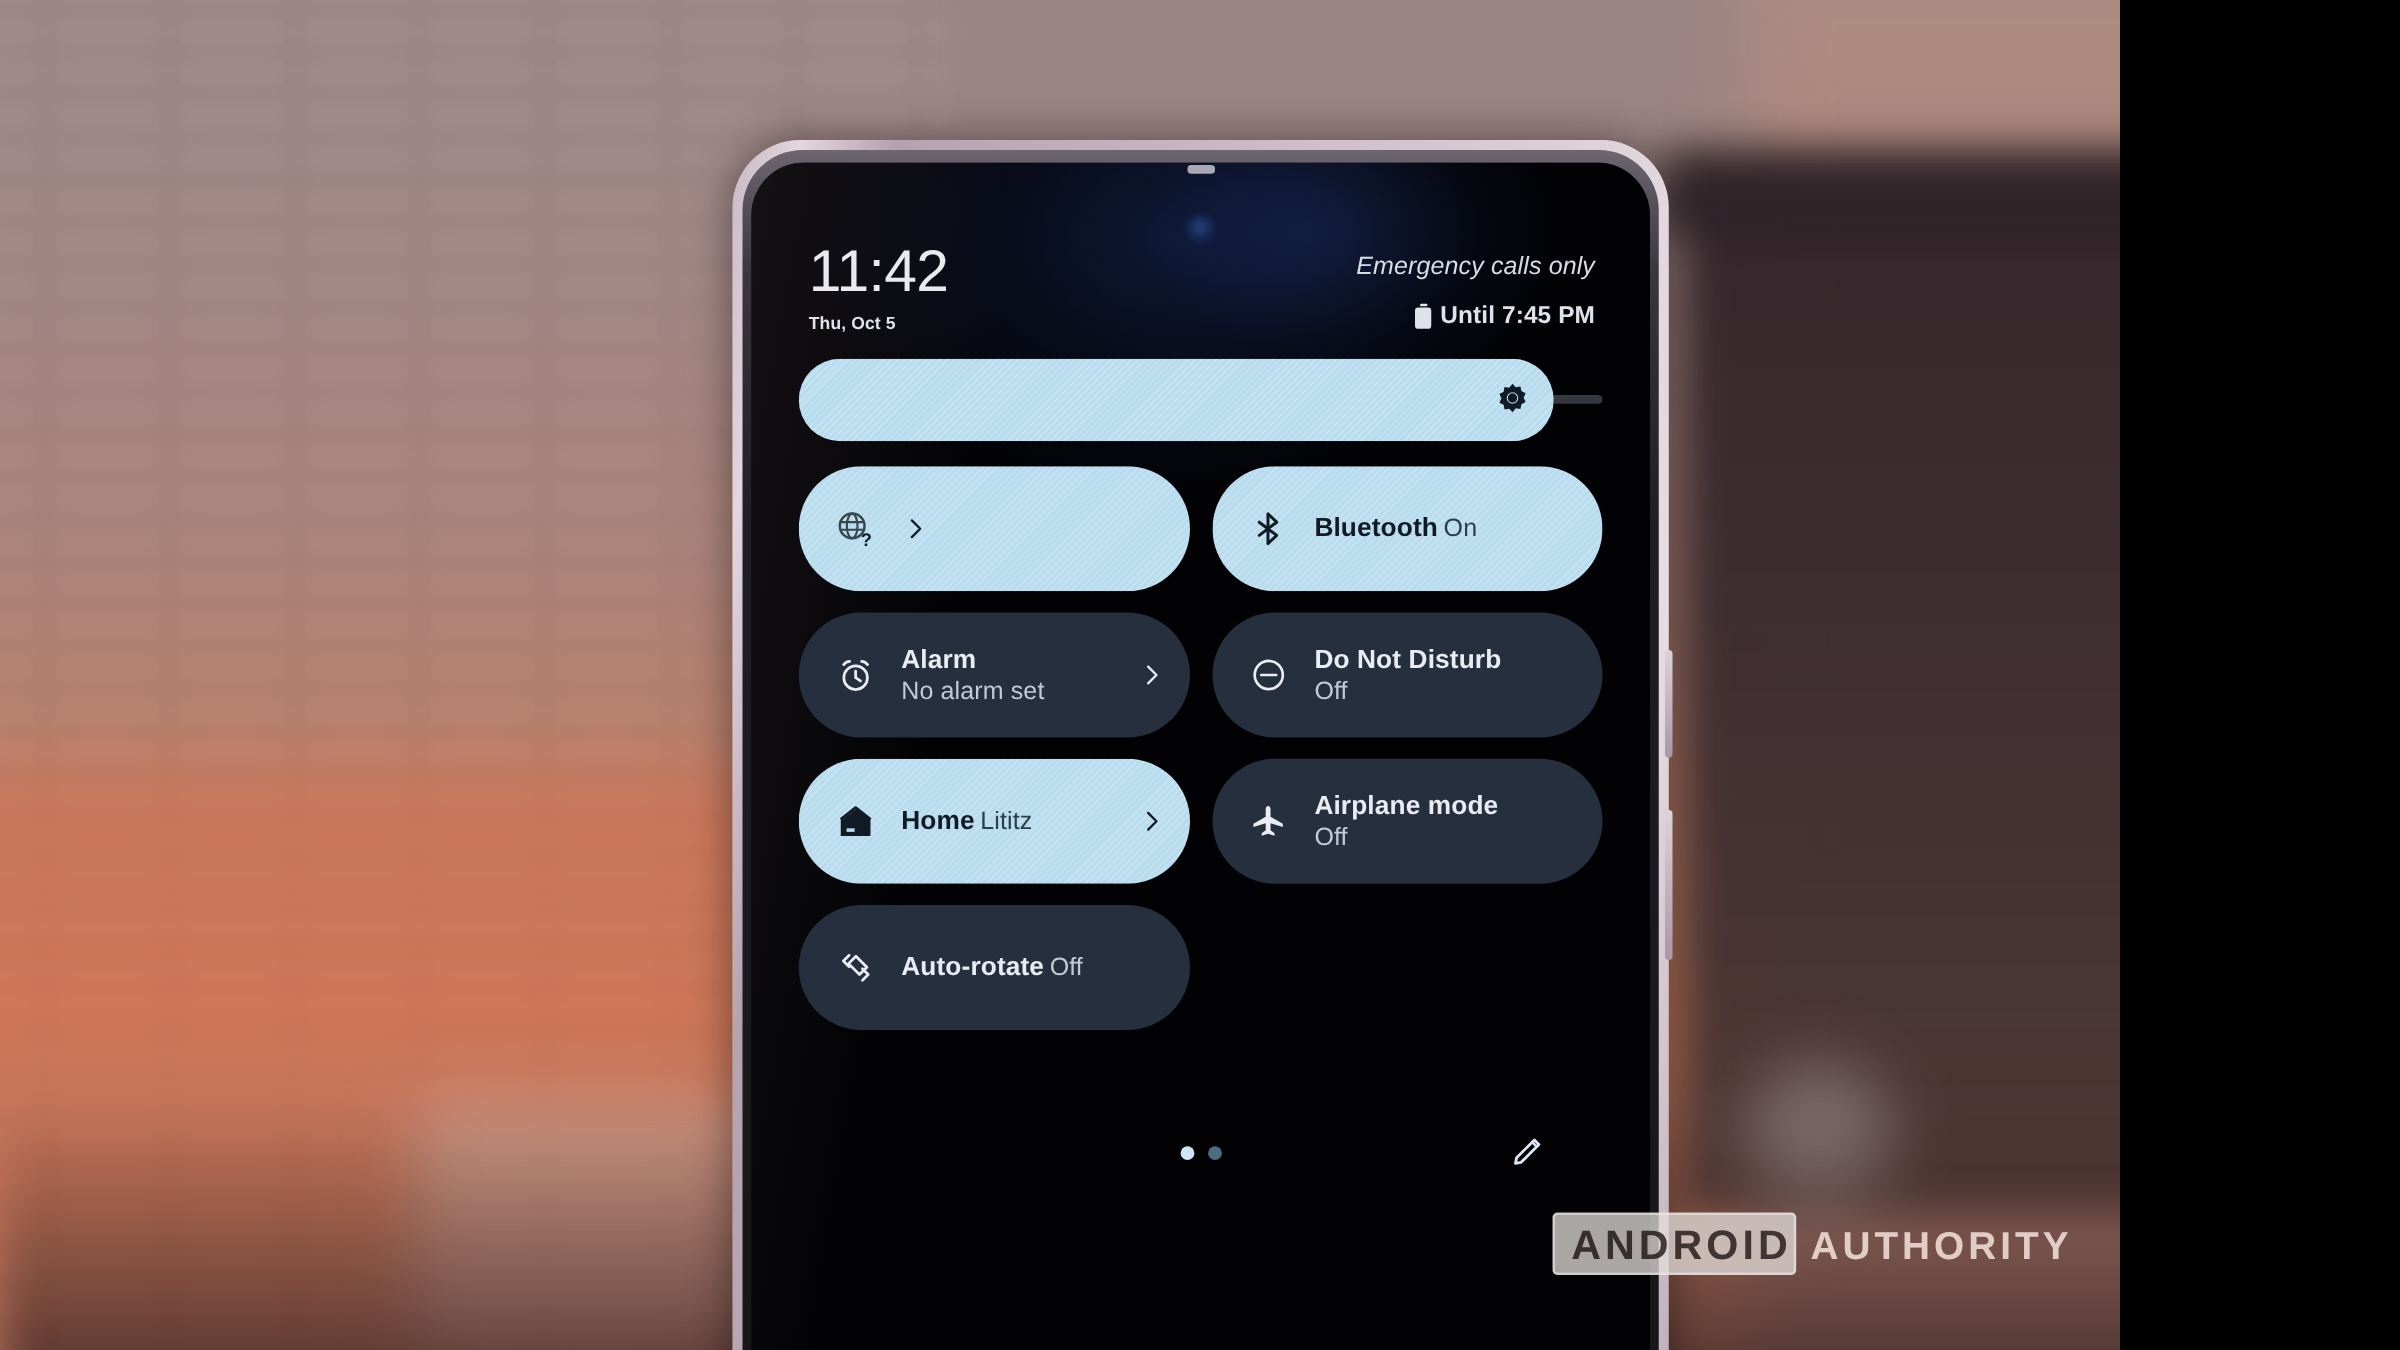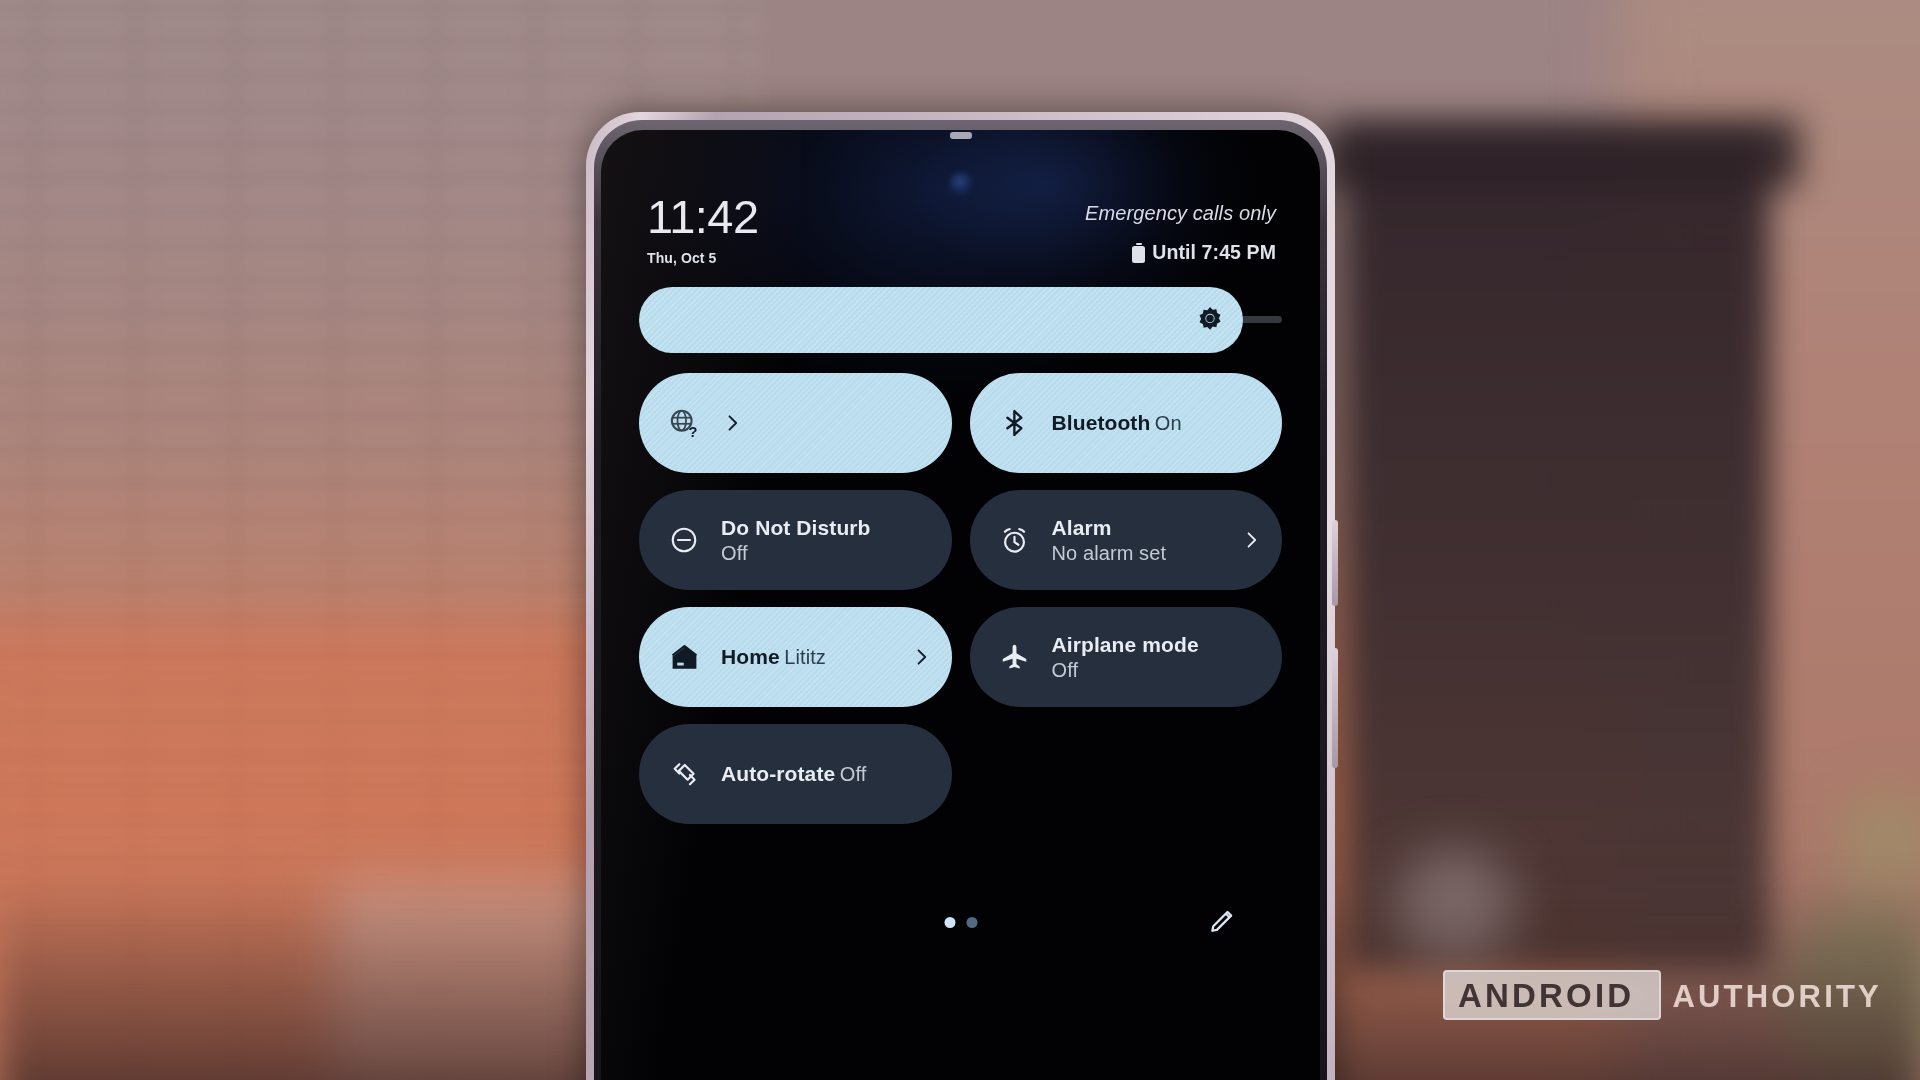--- a/index.html
+++ b/index.html
@@ -7,21 +7,21 @@
   html, body {
     width: 1920px;
     height: 1080px;
     overflow: hidden;
     font-family: "Liberation Sans", sans-serif;
     background: #000;
   }
 
   #scene {
     position: relative;
-    width: 1920px;
+    width: 1696px;
     height: 1080px;
     overflow: hidden;
   }
 
   
   .bg-base {
     position: absolute;
     inset: -80px;
     background:
       linear-gradient(180deg,
@@ -389,21 +389,21 @@
     right: 38px;
     bottom: 60px;
     display: flex;
     align-items: stretch;
     gap: 11px;
     opacity: 0.93;
   }
   .wm-android {
     border: 2.5px solid rgba(236,232,230,0.82);
     border-radius: 4px;
-    padding: 7px 25px 6px 13px;
+    padding: 7px 2px 6px 13px;
     background: rgba(228,222,220,0.80);
     color: #3c3234;
     font-size: 33px;
     font-weight: 700;
     letter-spacing: 3.2px;
     font-family: "Liberation Sans", sans-serif;
     line-height: 1;
     display: flex;
     align-items: center;
   }
@@ -504,50 +504,50 @@
             <span class="tile-text">
               <span class="tile-title">Bluetooth</span>
               <span class="tile-sub">On</span>
             </span>
             <span class="tile-chevron hidden"></span>
           </div>
 
 
           <div class="tile off">
             <span class="tile-icon">
-              <svg width="30" height="30" viewBox="0 0 24 24" aria-hidden="true">
-                <circle cx="12" cy="12" r="9" fill="none" stroke="#e9ecf3" stroke-width="1.7"></circle>
-                <line x1="7.2" y1="12" x2="16.8" y2="12" stroke="#e9ecf3" stroke-width="1.7" stroke-linecap="round"></line>
-              </svg>
-            </span>
-            <span class="tile-text">
-              <span class="tile-title">Do Not Disturb</span>
-              <span class="tile-sub">Off</span>
-            </span>
-            <span class="tile-chevron hidden"></span>
-          </div>
-
-          <div class="tile off">
-            <span class="tile-icon">
               <svg width="31" height="31" viewBox="0 0 24 24" aria-hidden="true">
                 <circle cx="12" cy="13.3" r="7.3" fill="none" stroke="#e9ecf3" stroke-width="1.7"></circle>
                 <polyline points="12,9.2 12,13.3 15,15.3" fill="none" stroke="#e9ecf3" stroke-width="1.7" stroke-linecap="round" stroke-linejoin="round"></polyline>
                 <path d="M4.6 5.2 A5.2 5.2 0 0 1 8.3 3.2" fill="none" stroke="#e9ecf3" stroke-width="1.7" stroke-linecap="round"></path>
                 <path d="M19.4 5.2 A5.2 5.2 0 0 0 15.7 3.2" fill="none" stroke="#e9ecf3" stroke-width="1.7" stroke-linecap="round"></path>
               </svg>
             </span>
             <span class="tile-text">
               <span class="tile-title">Alarm</span>
               <span class="tile-sub">No alarm set</span>
             </span>
             <span class="tile-chevron">
               <svg width="20" height="20" viewBox="0 0 24 24" aria-hidden="true">
                 <polyline points="9,4 17,12 9,20" fill="none" stroke="#e9ecf3" stroke-width="2.2" stroke-linecap="round" stroke-linejoin="round"></polyline>
               </svg>
             </span>
+          </div>
+
+          <div class="tile off">
+            <span class="tile-icon">
+              <svg width="30" height="30" viewBox="0 0 24 24" aria-hidden="true">
+                <circle cx="12" cy="12" r="9" fill="none" stroke="#e9ecf3" stroke-width="1.7"></circle>
+                <line x1="7.2" y1="12" x2="16.8" y2="12" stroke="#e9ecf3" stroke-width="1.7" stroke-linecap="round"></line>
+              </svg>
+            </span>
+            <span class="tile-text">
+              <span class="tile-title">Do Not Disturb</span>
+              <span class="tile-sub">Off</span>
+            </span>
+            <span class="tile-chevron hidden"></span>
           </div>
 
           <div class="tile on">
             <span class="tile-icon">
               <svg width="31" height="31" viewBox="0 0 24 24" aria-hidden="true">
                 <path d="M12 3.2 2.8 10.4v10.4h18.4V10.4z" fill="#101b26"></path>
                 <path d="M12 3.2 2.8 10.4" fill="none" stroke="#b8dced" stroke-width="1.6"></path>
                 <rect x="6.4" y="16.0" width="5.0" height="2.2" fill="#b8dced"></rect>
                 <path d="M2.8 10.4 12 3.2l9.2 7.2" fill="none" stroke="#101b26" stroke-width="1.8" stroke-linejoin="round"></path>
               </svg>

